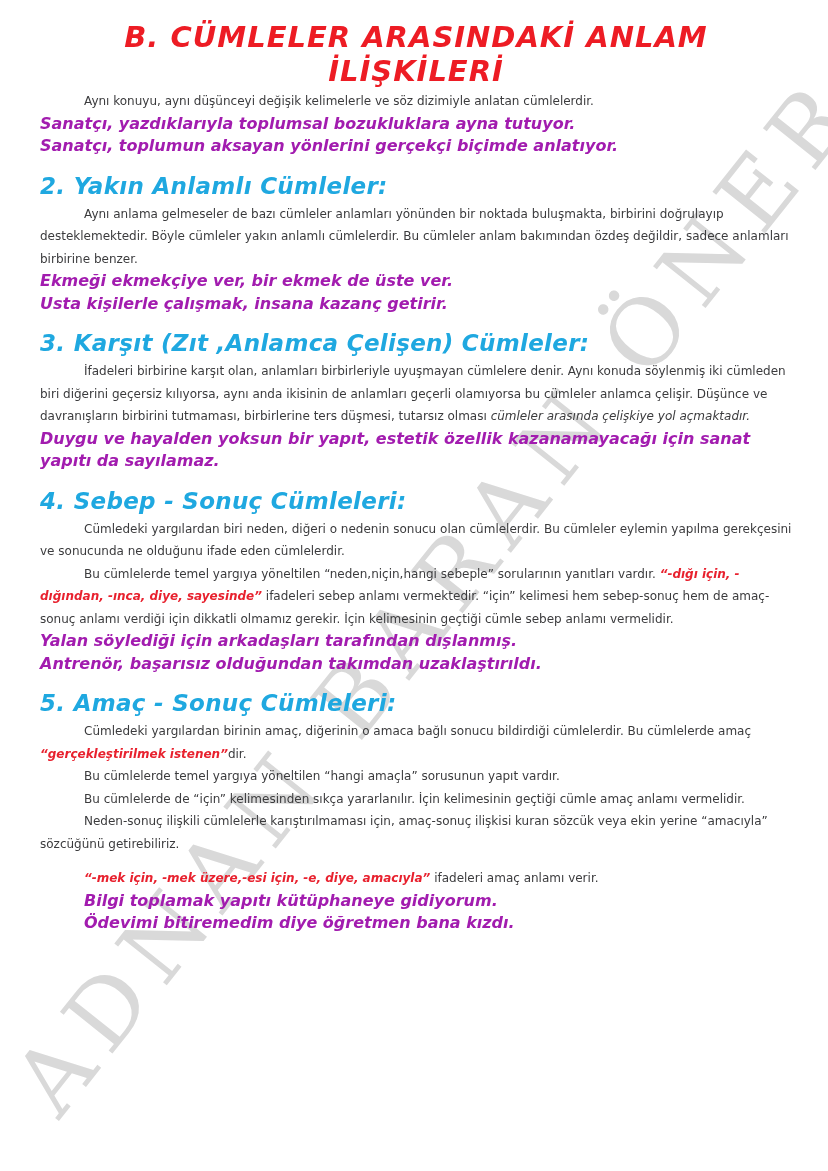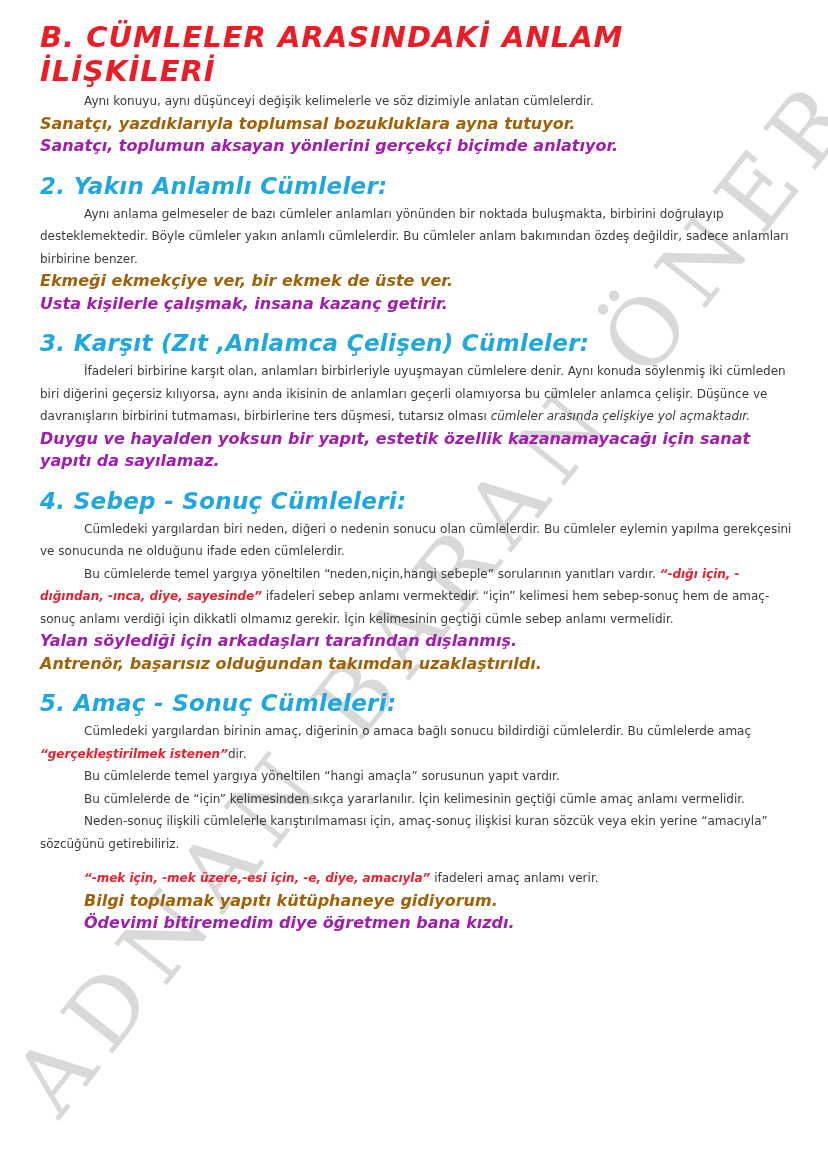--- a/index.html
+++ b/index.html
@@ -22,20 +22,21 @@
     z-index:0;
     user-select:none;
   }
   .content {
     position:relative;
     z-index:1;
     padding:12px 36px 0 40px;
   }
   .doc-title {
     margin:8px 0 2px;
+    text-align:center;
     color:#ed1c24;
     font-size:29px;
     font-weight:bold;
     font-style:italic;
     letter-spacing:1px;
   }
   .section-heading {
     margin:15px 0 4px;
     color:#1fa8e0;
     font-size:23px;
@@ -51,21 +52,21 @@
     text-indent:44px;
   }
   .left-pad { padding-left:44px; text-indent:0;margin-top:12px; }
   .ex {
     margin:0;
     font-size:16px;
     line-height:22.5px;
     font-weight:bold;
     font-style:italic;
   }
-  .ex-blue { color:#a16207; }
+  .ex-blue { color:#a21caf; }
   .ex-red  { color:#a21caf; }
   .hl-red  { color:#e8212e; font-weight:bold; font-style:italic; }
   .it      { font-style:italic; }
 </style>
 </head>
 <body>
 
 <div class="page">
 
   <div class="watermark">ADNAN BARAN ÖNER</div>

